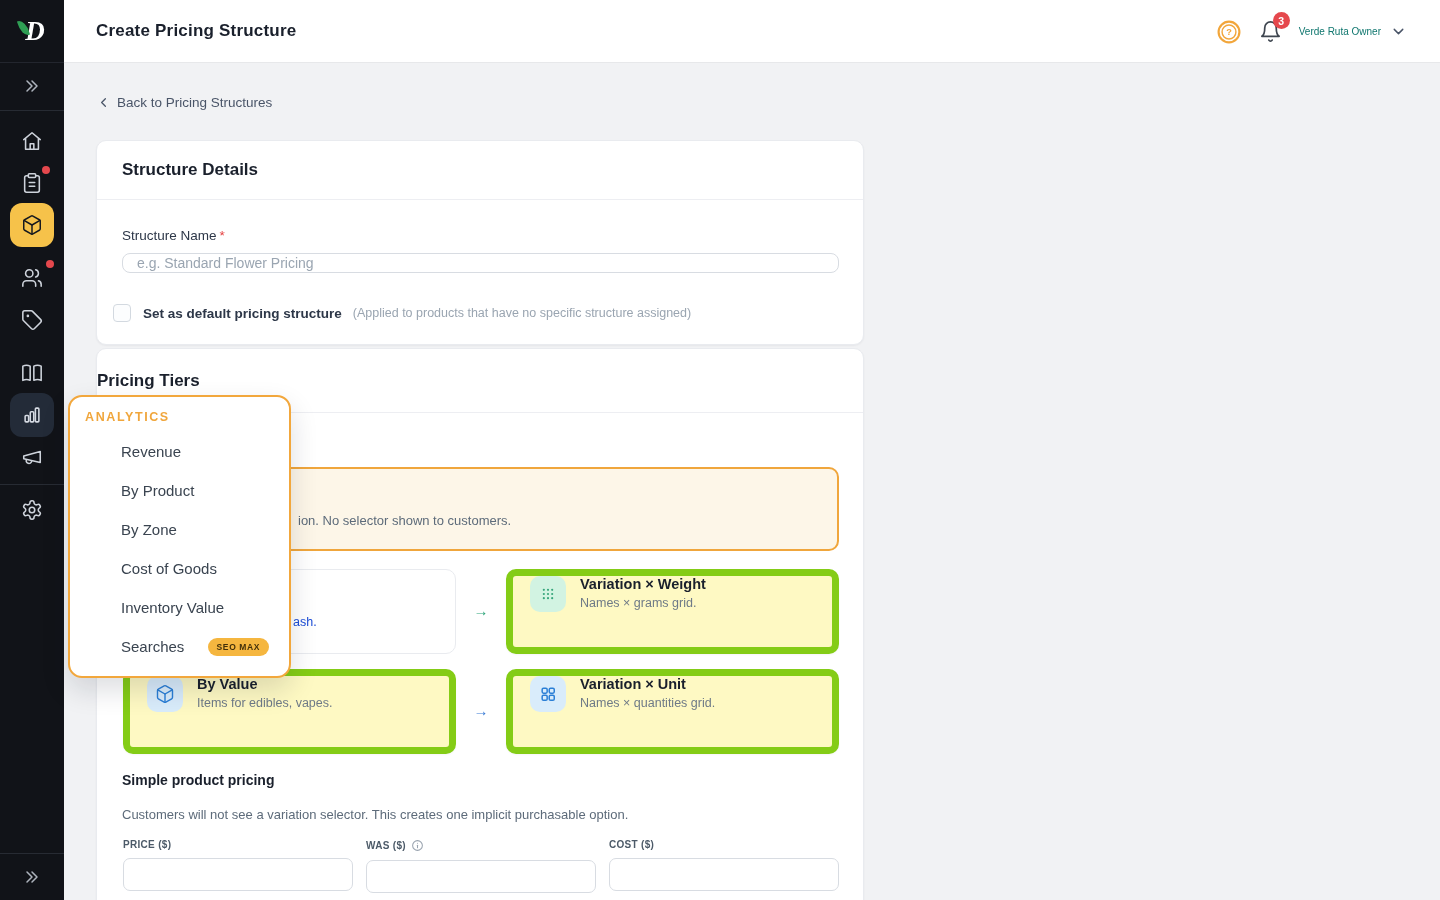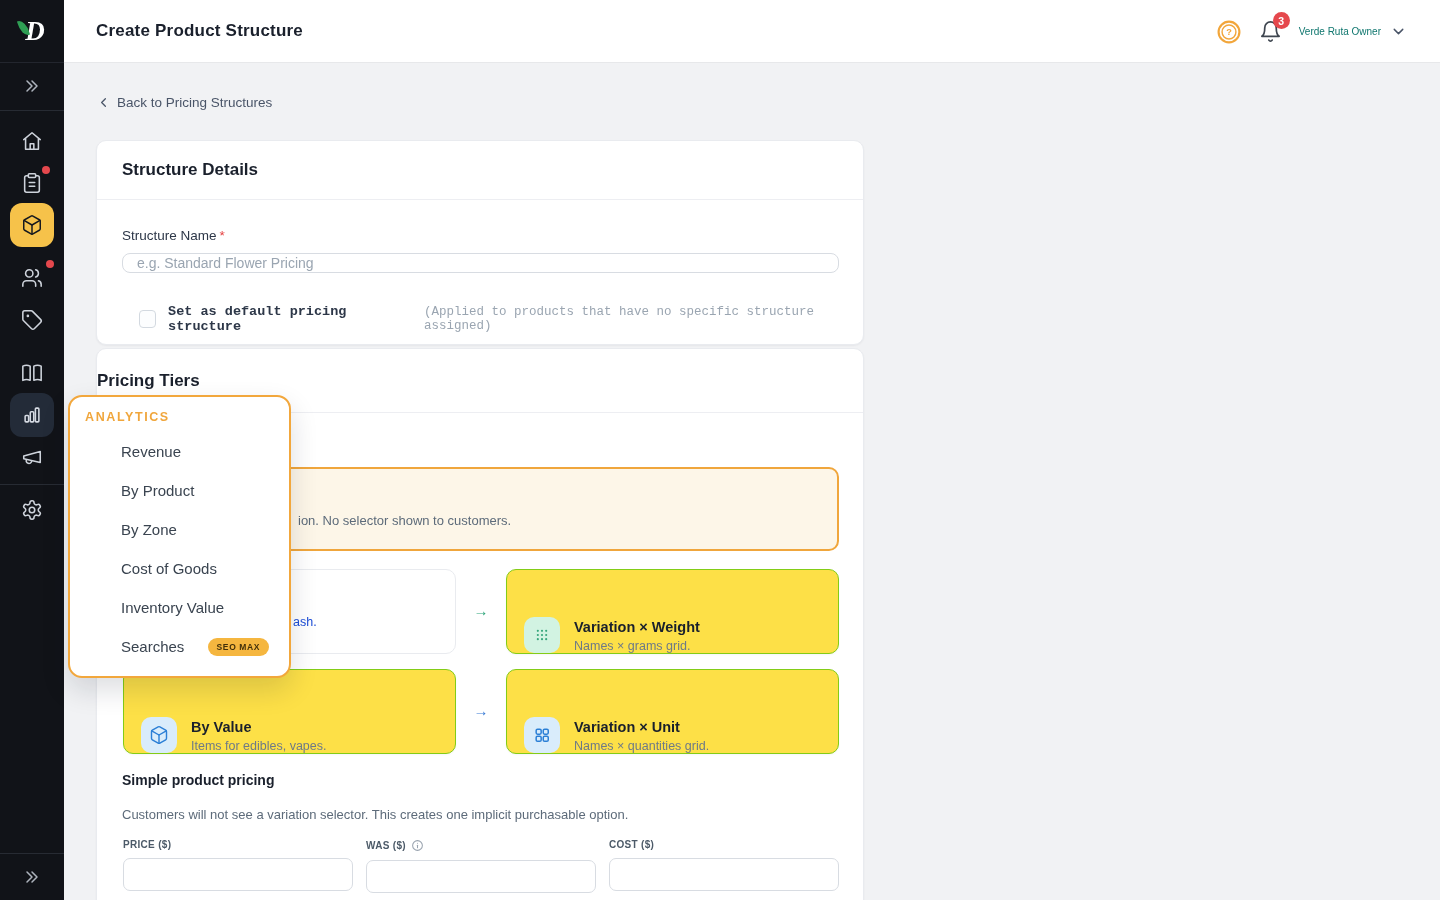--- a/index.html
+++ b/index.html
@@ -33,32 +33,32 @@
 
   .card { position:absolute; background:#ffffff; border:1px solid #e9ebef; border-radius:10px; box-shadow:0 1px 2px rgba(16,24,40,.05); }
   .card-hd { height:59px; display:flex; align-items:center; padding-left:25px; border-bottom:1px solid #edeef2; }
   .card-hd-title { font-size:17px; font-weight:700; color:#1a202c; }
 
   .card1 { left:96px; top:140px; width:768px; height:205px; z-index:10; }
   .sn-label { position:absolute; left:25px; top:87px; font-size:13.5px; color:#2d3748; }
   .req { color:#e53e3e; margin-left:3px; }
   .sn-input { position:absolute; left:25px; top:112px; width:717px; height:20px; border:1px solid #d8dce2; border-radius:8px; padding:0 14px; font-size:14px; color:#2d3748; font-family:inherit; background:#fff; }
   .sn-input::placeholder { color:#9aa5b1; }
-  .cb-row { position:absolute; left:42px; top:163px; display:flex; align-items:center;font-family:Liberation Mono, monospace; }
+  .cb-row { position:absolute; left:16px; top:163px; display:flex; align-items:center; }
   .checkbox { width:18px; height:18px; border:1.5px solid #d3d9e0; border-radius:4px; background:#fcfdfe; cursor:pointer; }
   .cb-label { margin-left:12px; font-size:13.5px; font-weight:700; color:#2d3748; }
   .cb-hint { margin-left:11px; font-size:12.5px; color:#9aa5b1; }
 
   .card2 { left:96px; top:348px; width:768px; height:620px; z-index:10; }
   .pt-header { height:64px; display:flex; align-items:center; border-bottom:1px solid #edeef2; }
 
   .alert { position:absolute; left:26px; top:118px; width:716px; height:84px; background:#FDF6E8; border:2px solid #F0A63C; border-radius:10px; }
   .alert-text { position:absolute; left:173px; top:44px; font-size:13px; color:#5d6b7a; }
 
-  .tier-card { position:absolute; width:333px; height:85px; background:#fde047; border:1px solid #84cc16; border-radius:10px; display:flex; align-items:flex-end; padding-left:17px; gap:14px; cursor:pointer; box-shadow:0 1px 2px rgba(16,24,40,.04); }
+  .tier-card { position:absolute; width:333px; height:85px; background:#fef9c3; border:7px solid #84cc16; border-radius:10px; display:flex; align-items:flex-start; padding-left:17px; gap:14px; cursor:pointer; box-shadow:0 1px 2px rgba(16,24,40,.04); }
   .tier-icon { width:36px; height:36px; border-radius:10px; display:flex; align-items:center; justify-content:center; flex:0 0 auto; }
   .tier-icon.mint { background:#D2F3E2; }
   .tier-icon.blue { background:#D9ECFB; }
   .tier-title { font-size:14.5px; font-weight:700; color:#1a202c; margin-bottom:4px; }
   .tier-sub { font-size:12.5px; color:#6e7a87; }
   .hidden-card { position:absolute; left:26px; top:220px; width:333px; height:85px; background:#fff; border:1px solid #e9ebef; border-radius:10px; }
   .hidden-frag { position:absolute; left:169px; top:45px; font-size:12.5px; color:#1d4ed8; }
   .tier-arrow { position:absolute; width:30px; text-align:center; font-size:15px; font-weight:700; }
   .arrow-green { color:#2ea57a; }
   .arrow-blue  { color:#3a7bd5; }
@@ -77,21 +77,21 @@
   .seo-badge { margin-left:auto; background:#F5B63F; color:#43300a; font-size:8.5px; font-weight:800; letter-spacing:.6px; padding:4px 9px; border-radius:999px; }
 
   svg { display:block; }
 </style>
 </head>
 <body>
 
 <div class="page">
 
   <div class="topbar">
-    <h1>Create Product Structure</h1>
+    <h1>Create Pricing Structure</h1>
     <div class="topbar-right">
       <button class="icon-btn">
         <span>
           <svg width="26" height="26" viewBox="0 0 24 24" fill="none">
             <circle cx="12" cy="12" r="9.6" stroke="#F2A63B" stroke-width="2"></circle>
             <circle cx="12" cy="12" r="6.4" stroke="#F2A63B" stroke-width="1.3"></circle>
             <text x="12" y="15.1" font-size="8.5" font-weight="bold" fill="#F2A63B" text-anchor="middle">?</text>
           </svg>
         </span>
       </button>

